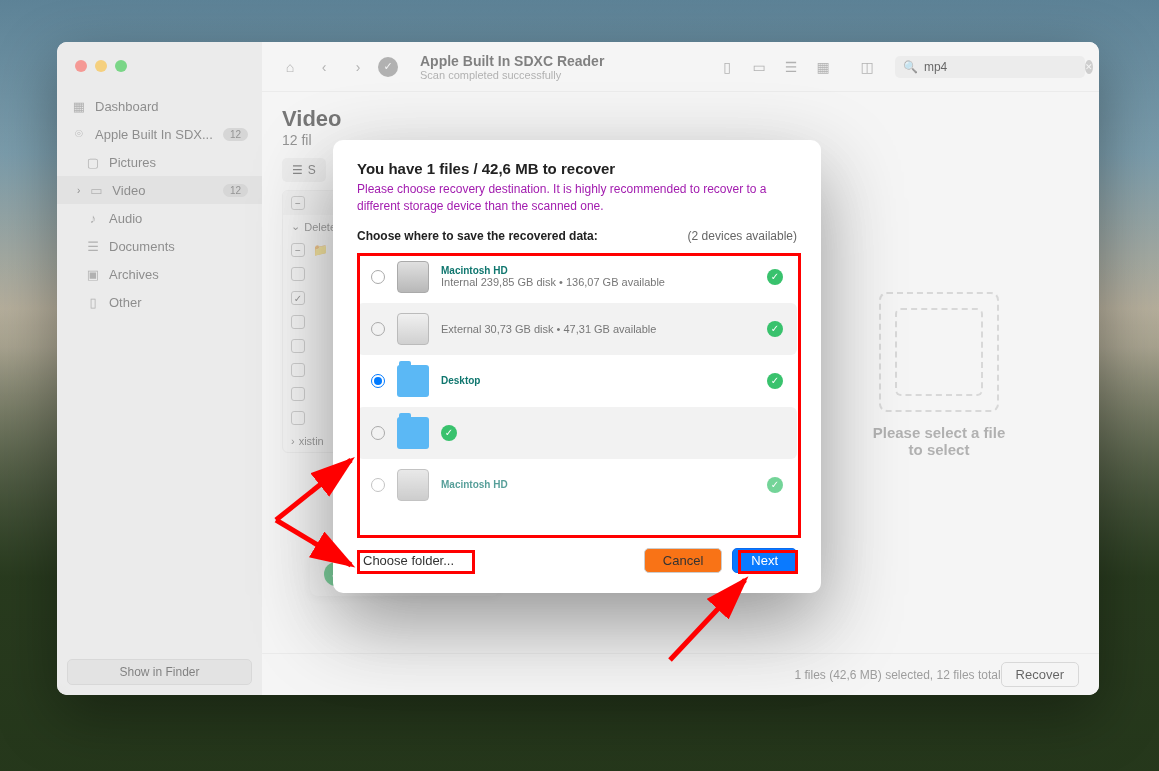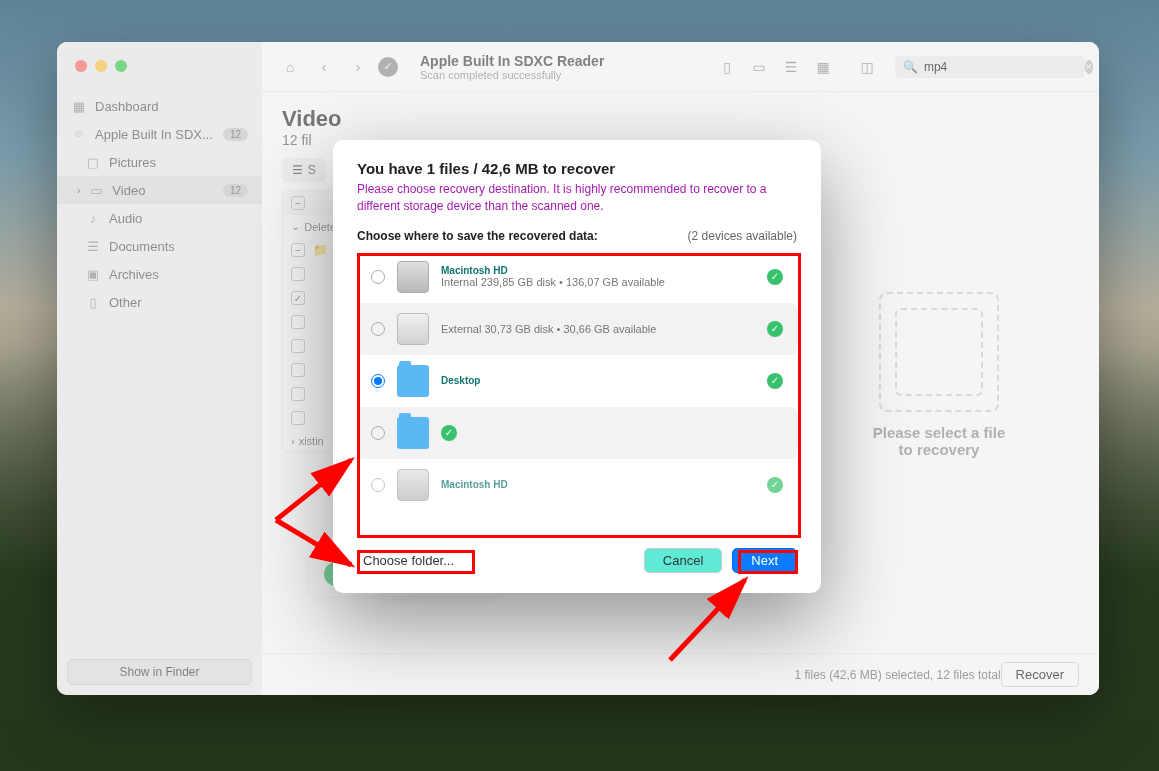--- a/index.html
+++ b/index.html
@@ -93,21 +93,21 @@
   .dest-icon.folder::before { content:""; position:absolute; top:-4px; left:2px; width:12px; height:5px; background:#5bb8f5; border-radius:2px 2px 0 0; }
   .dest-info { flex:1; min-width:0; }
   .dest-info .n { font-size:10px; font-weight:700; color:#0f766e; }
   .dest-info .d { font-size:11px; color:#777; }
   .ok-badge { width:16px; height:16px; border-radius:50%; background:#39c26d; color:#fff; font-size:10px; display:flex; align-items:center; justify-content:center; flex-shrink:0; }
   
   .modal-footer { display:flex; align-items:center; padding-top:14px; gap:10px; }
   .choose-folder { font-size:13px; color:#333; cursor:pointer; padding:4px 6px; }
   .mf-spacer { flex:1; }
   .btn { padding:4px 18px; border-radius:5px; font-size:13px; cursor:pointer; }
-  .btn.cancel { background:#5eead4; border:1px solid #ccc; color:#333; }
+  .btn.cancel { background:#f97316; border:1px solid #ccc; color:#333; }
   .btn.next { background:#0a7aff; border:1px solid #0a6aef; color:#fff; font-weight:500; }
   
   
   .red-box { position:absolute; border:3px solid #ff0000; z-index:30; pointer-events:none; }
   .arrow { position:absolute; z-index:31; pointer-events:none; }
   .sidebar, .main { filter: opacity(0.95); }
 </style>
 </head>
 <body>
 
@@ -236,21 +236,21 @@
           <div class="ft-row section-title">
             <span>›</span>
             <span>xistin</span>
           </div>
         </div>
       </div>
       <div class="preview-pane">
         <div class="preview-box"></div>
         <div class="preview-text">
           <span>Please select a file</span><br>
-          <span>to recovery</span>
+          <span>to select</span>
         </div>
       </div>
     </div>
 
     <div class="status-bar">
       <span class="txt">1 files (42,6 MB) selected, 12 files total</span>
       <button class="recover-btn">Recover</button>
     </div>
   </div>
 </div>
@@ -280,21 +280,21 @@
       <span class="dest-info">
         <div class="n">Macintosh HD</div>
         <div class="d">Internal 239,85 GB disk • 136,07 GB available</div>
       </span>
       <span class="ok-badge">✓</span>
     </div>
     <div class="dest shade">
       <span class="radio"></span>
       <span class="dest-icon ext"></span>
       <span class="dest-info">
-        <div class="d">External 30,73 GB disk • 30,66 GB available</div>
+        <div class="d">External 30,73 GB disk • 47,31 GB available</div>
       </span>
       <span class="ok-badge">✓</span>
     </div>
     <div class="dest">
       <span class="radio on"></span>
       <span class="dest-icon folder"></span>
       <span class="dest-info">
         <div class="n">Desktop</div>
       </span>
       <span class="ok-badge">✓</span>

